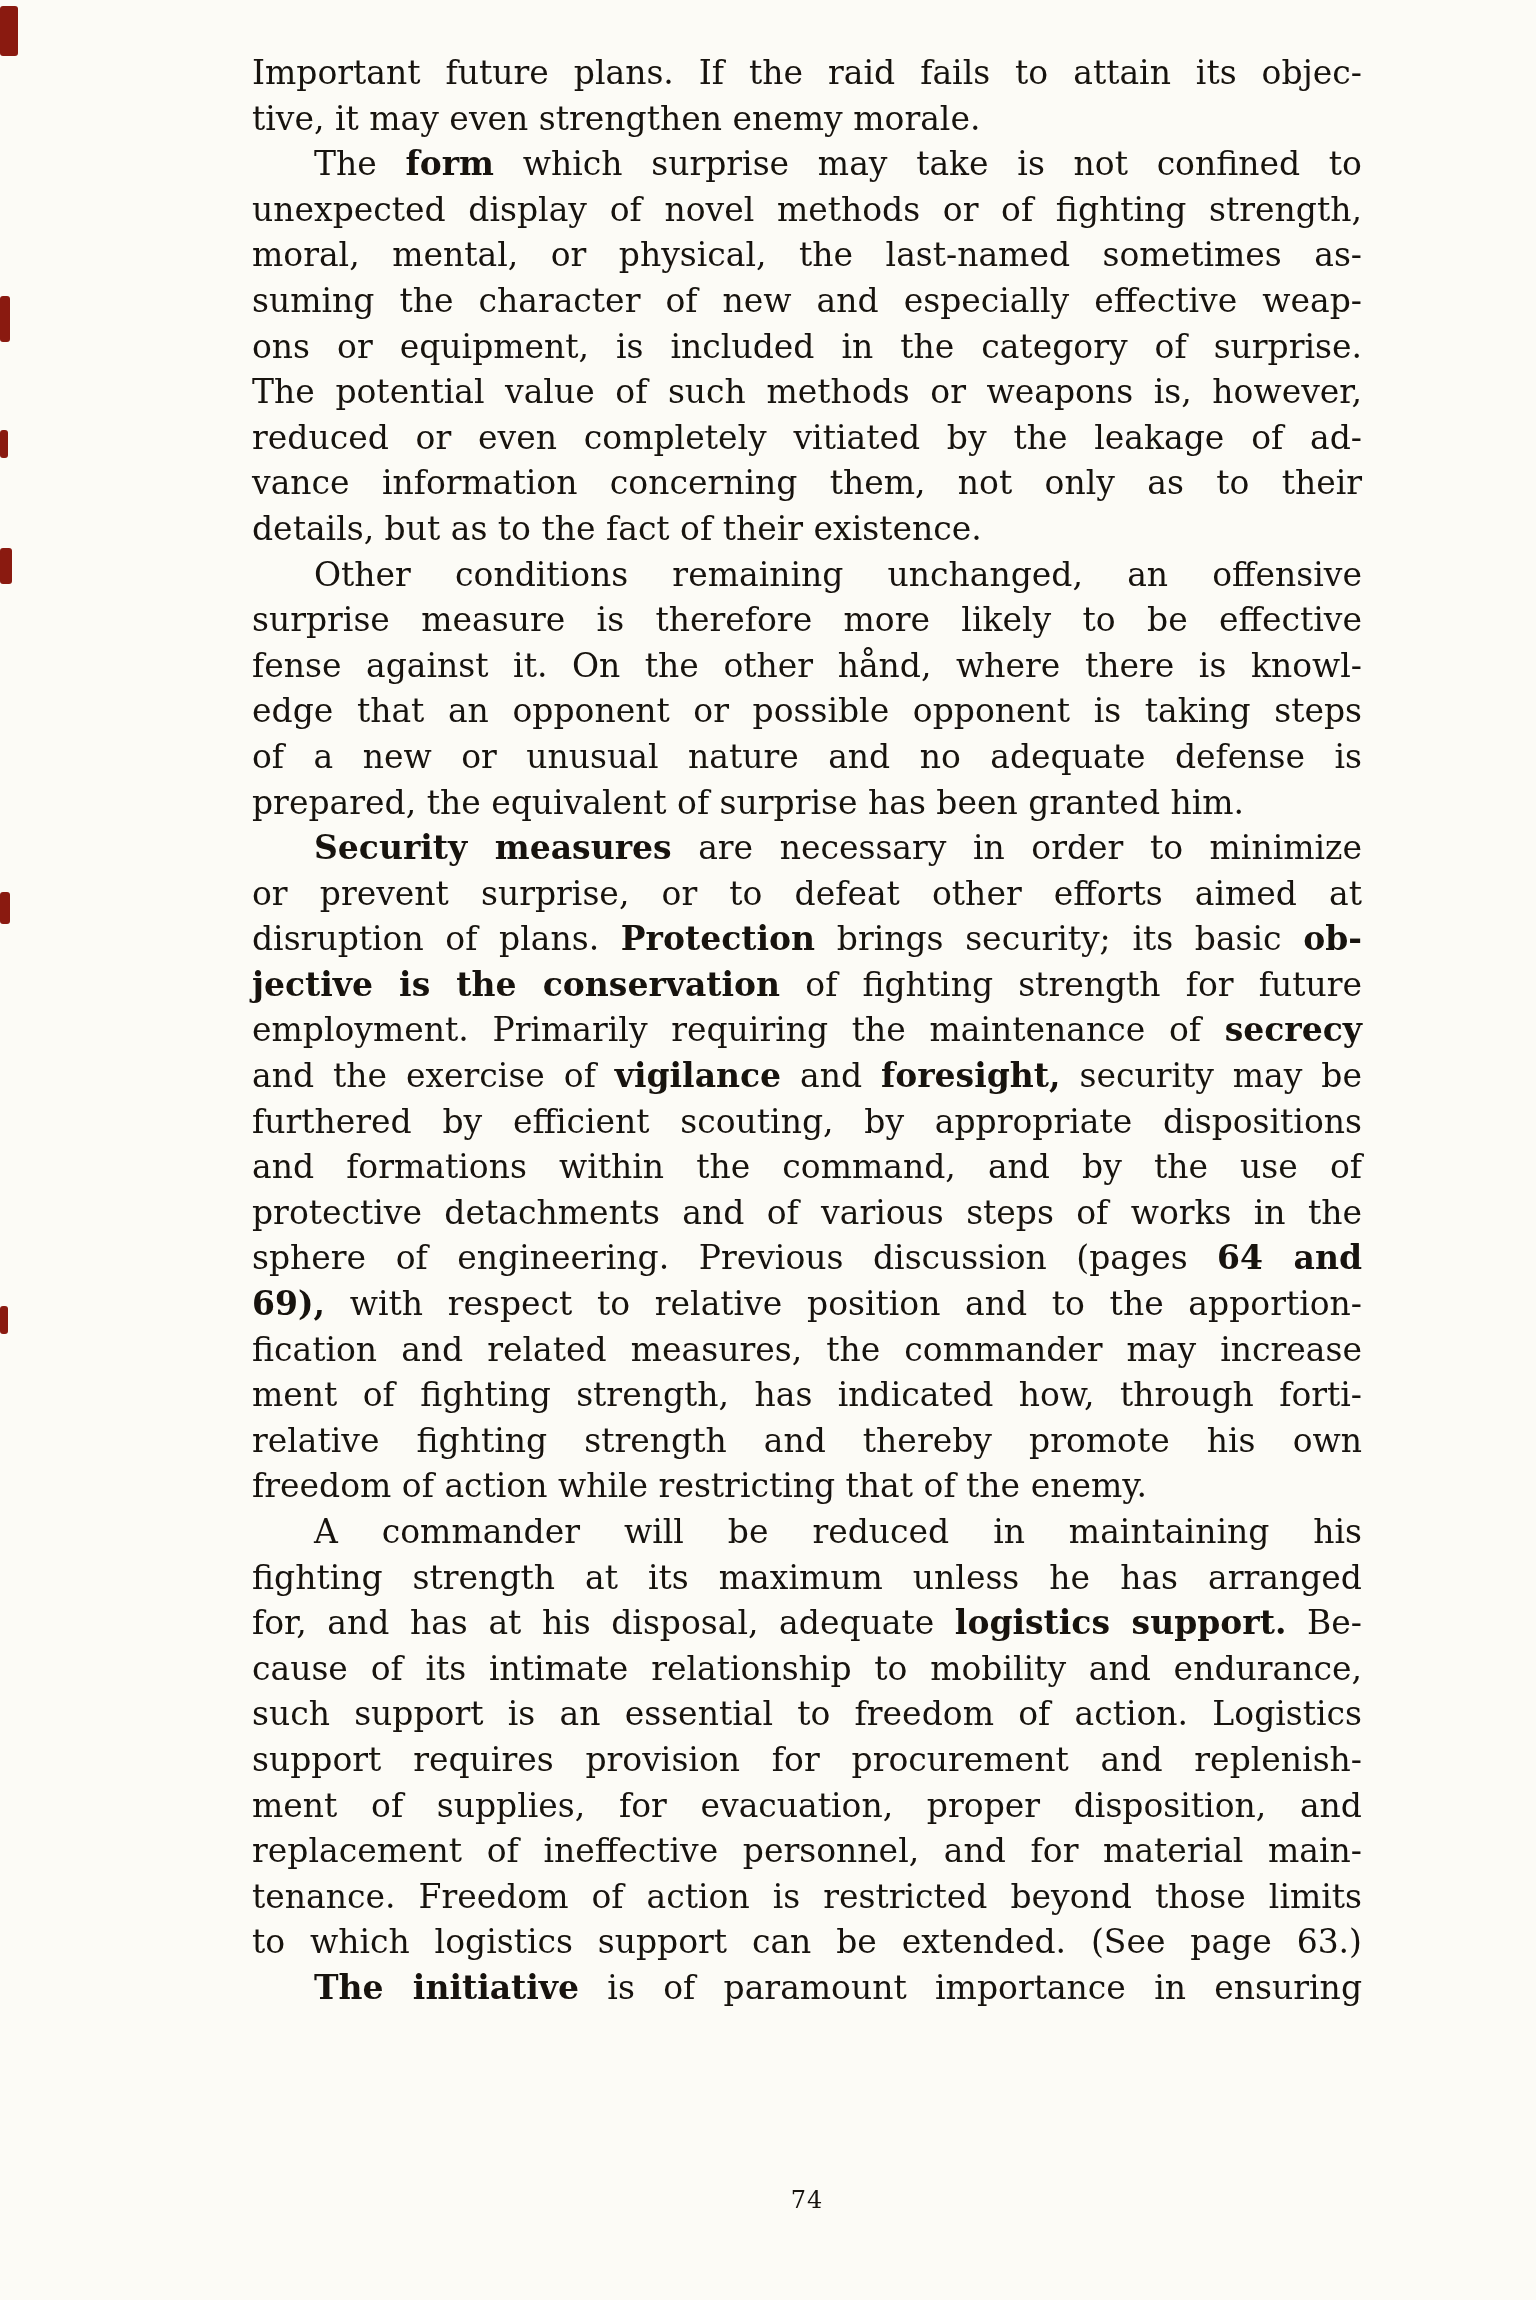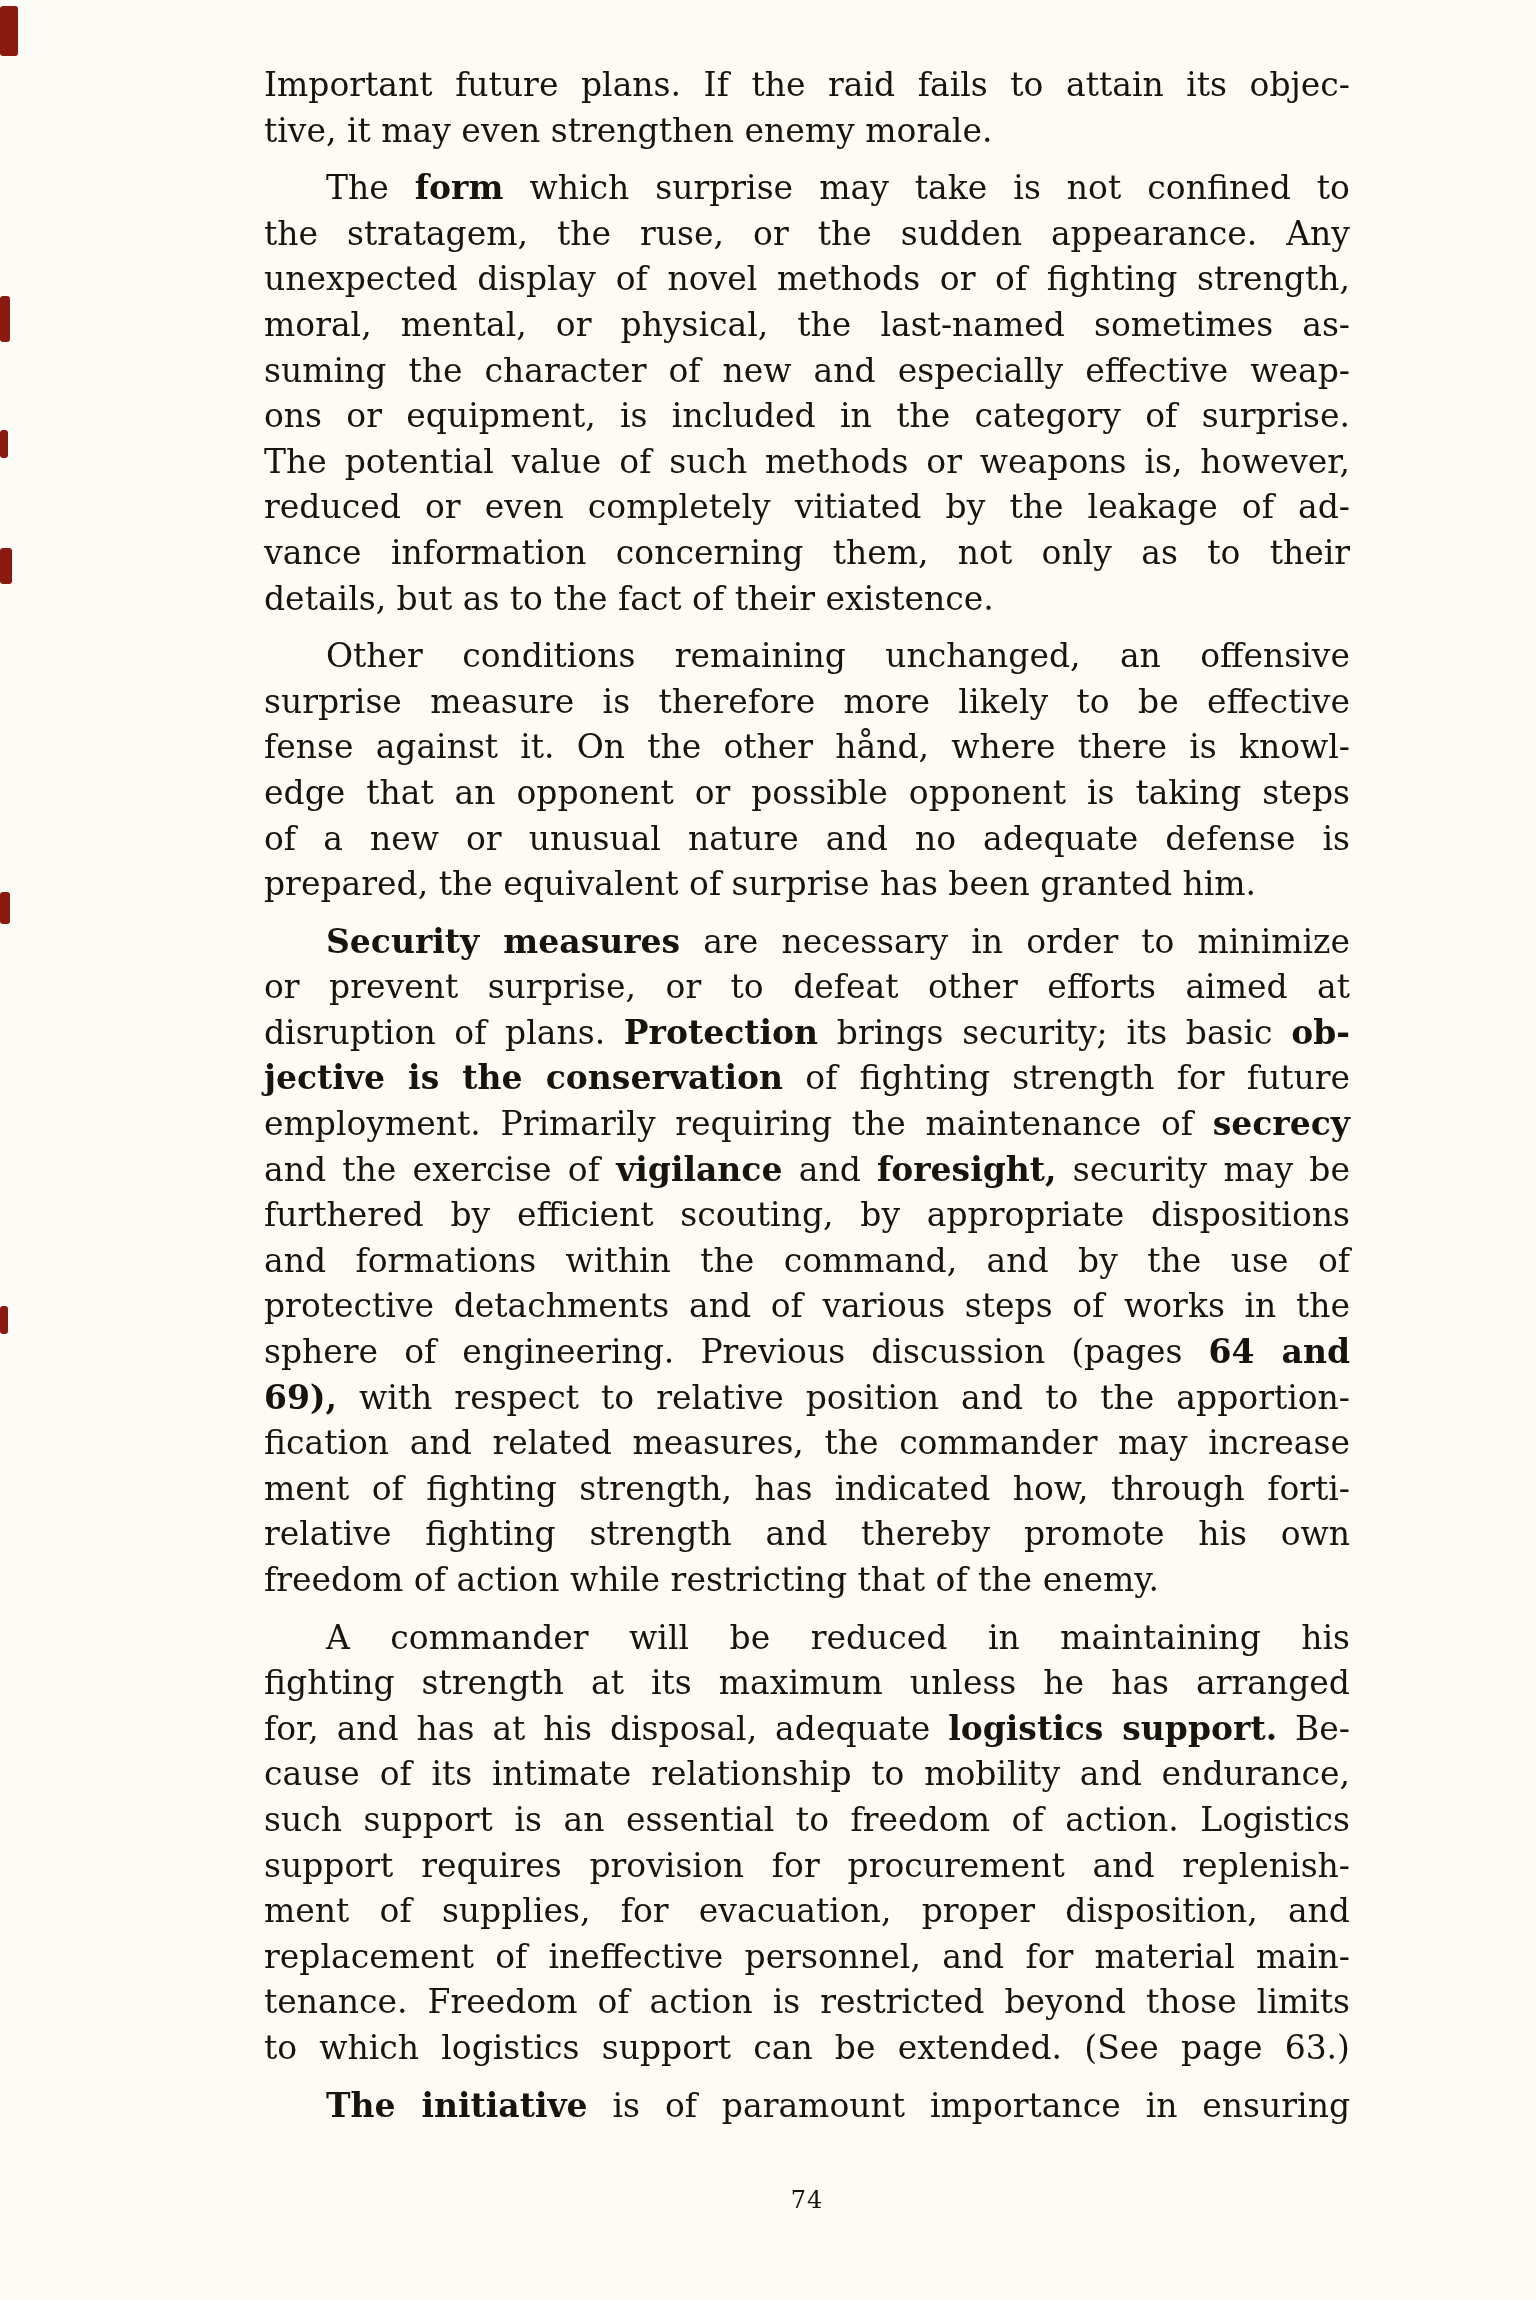--- a/index.html
+++ b/index.html
@@ -11,21 +11,21 @@
     color: #17130e;
     position: relative;
     overflow: hidden;
   }
   .text-block {
     position: absolute;
     left: 252px;
     top: 50px;
     width: 1110px;
   }
-  .para { margin: 12px; }
+  .para { margin: 0; }
   .line {
     font-size: 33px;
     line-height: 45.6px;
     text-align: justify;
     text-align-last: justify;
   }
   .line.last { text-align-last: left; }
   .line.ind  { text-indent: 62px; }
   .bold { font-weight: 700; }
   .page-number {
@@ -54,21 +54,20 @@
       <div class="mark" style="left: 0px; top: 892px; width: 10px; height: 32px; background: rgb(138, 26, 16);"></div>
       <div class="mark" style="left: 0px; top: 1306px; width: 8px; height: 28px; background: rgb(138, 26, 16);"></div>
     </div>
   <div class="text-block" id="text-block">
       <div class="para">
         <div class="line"><span>Important future plans. If the raid fails to attain its objec-</span></div>
         <div class="line last"><span>tive, it may even strengthen enemy morale.</span></div>
       </div>
       <div class="para">
         <div class="line ind"><span>The </span><span class="bold">form</span><span> which surprise may take is not confined to</span></div>
-        <div class="line"><span>the stratagem, the ruse, or the sudden appearance. Any</span></div>
         <div class="line"><span>unexpected display of novel methods or of fighting strength,</span></div>
         <div class="line"><span>moral, mental, or physical, the last-named sometimes as-</span></div>
         <div class="line"><span>suming the character of new and especially effective weap-</span></div>
         <div class="line"><span>ons or equipment, is included in the category of surprise.</span></div>
         <div class="line"><span>The potential value of such methods or weapons is, however,</span></div>
         <div class="line"><span>reduced or even completely vitiated by the leakage of ad-</span></div>
         <div class="line"><span>vance information concerning them, not only as to their</span></div>
         <div class="line last"><span>details, but as to the fact of their existence.</span></div>
       </div>
       <div class="para">

